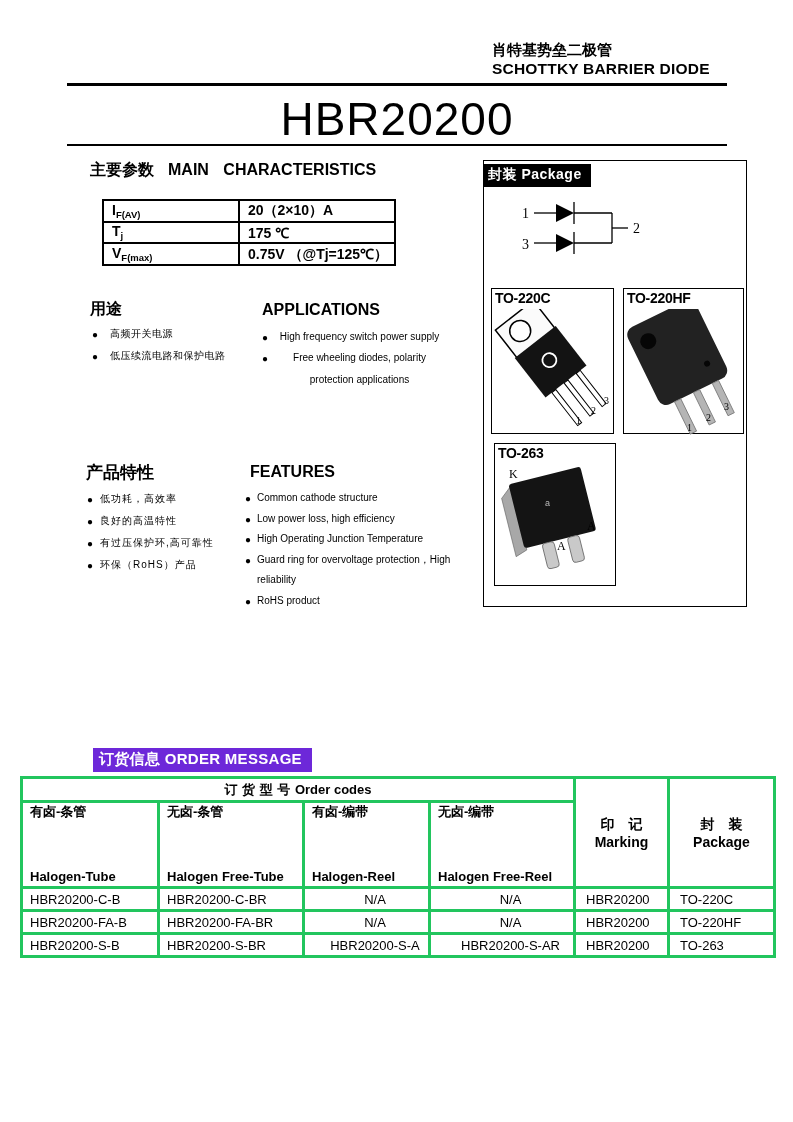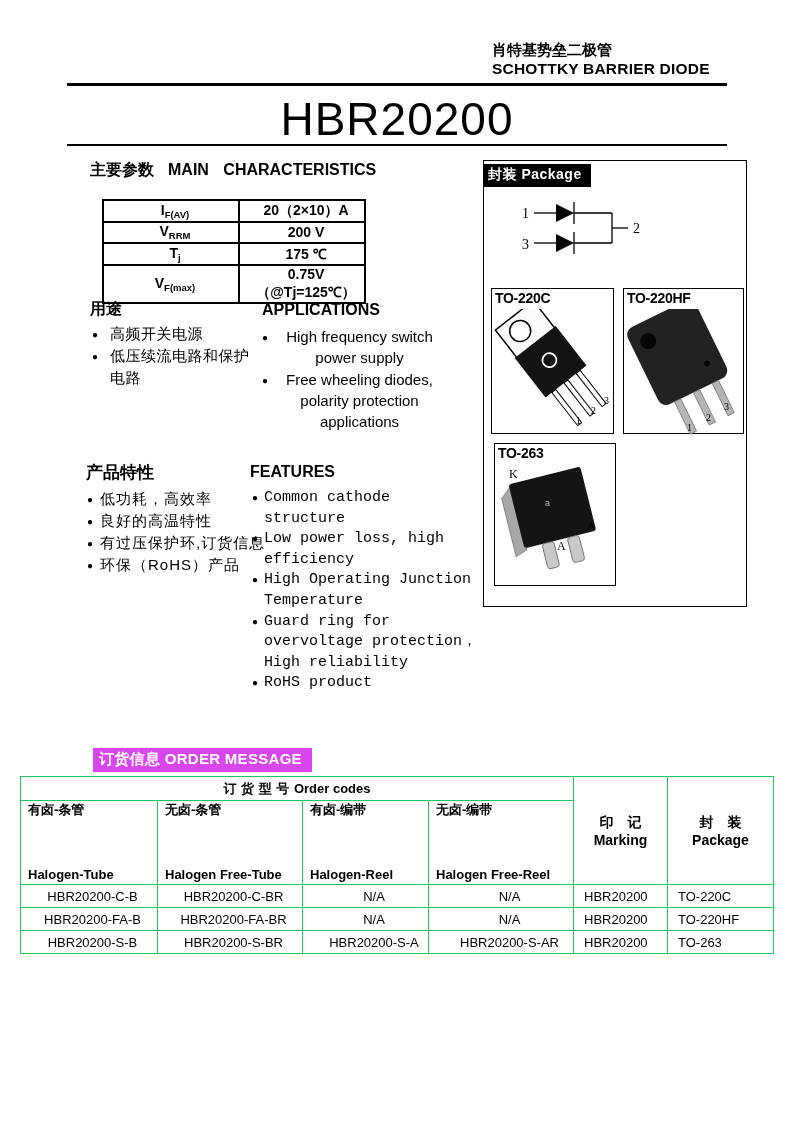--- a/index.html
+++ b/index.html
@@ -18,31 +18,31 @@
   .rule { background:#000; }
 
   .part-title-wrap { left:67px; top:92px; width:660px; text-align:center; }
   .part-title { font-size:46px; letter-spacing:1px; }
 
   
   .sec-head { font-size:16px; font-weight:bold; }
   .sec-head .en { margin-left:14px; word-spacing:10px; }
 
   
-  table.char { border-collapse:collapse; table-layout:fixed; width:264px;text-align:center; }
+  table.char { border-collapse:collapse; table-layout:fixed; width:294px; }
   table.char td {
     border:2px solid #000; height:21.5px; font-size:14px; font-weight:bold;
     padding:0 0 0 8px; vertical-align:middle;
   }
   table.char td.param { width:136px; }
   table.char sub { font-size:9.5px; font-weight:bold; vertical-align:-3px; }
 
   
   ul.blist { list-style:none; }
-  ul.blist li { position:relative; font-size:15px; }
+  ul.blist li { position:relative; font-size:10px; }
   ul.blist li::before { content:"\25CF"; position:absolute; left:0; top:1px; font-size:10px; }
   ul.cn-app { width:158px; line-height:22px; letter-spacing:0.5px; }
   ul.cn-app li { padding-left:18px; }
   ul.en-app { width:178px; line-height:21.3px; }
   ul.en-app li { padding-left:17px; }
   ul.cn-feat { width:185px; line-height:22px; letter-spacing:1px; }
   ul.cn-feat li { padding-left:13px; }
   ul.en-feat { width:228px; line-height:20.6px; }
   ul.en-feat li { padding-left:12px; }
 
@@ -53,34 +53,34 @@
     font-size:14px; font-weight:bold; padding:2px 9px 3px 5px; letter-spacing:0.5px;
   }
   .pkg-box { position:absolute; border:1.5px solid #000; background:#fff; }
   .pkg-box .pkg-name { position:absolute; left:3px; top:1px; font-size:14px; font-weight:bold; letter-spacing:-0.3px; }
   .pkg-box svg { position:absolute; left:0; top:20px; }
   svg text.pin { font-size:10px; fill:#000; font-family:"Liberation Serif", serif; }
   svg text.schpin { font-size:14px; fill:#000; font-family:"Liberation Serif", serif; }
 
   
   .order-badge {
-    left:93px; top:748px; background:#d946ef; color:#fff;
+    left:93px; top:748px; background:#6d28d9; color:#fff;
     font-size:15px; font-weight:bold; padding:2px 10px 3px 6px; letter-spacing:0.3px;
   }
   table.order { border-collapse:collapse; table-layout:fixed; width:753px; border:1.5px solid #000; }
-  table.order td { border:1px solid #22c55e; font-size:13px; vertical-align:middle; }
+  table.order td { border:3px solid #22c55e; font-size:13px; vertical-align:middle; }
   td.ghead { text-align:center; font-weight:bold; font-size:14.5px; height:24px; letter-spacing:0.5px; }
   td.chead { height:45px; padding-left:7px; }
   td.chead .cn { font-weight:bold; font-size:13px; line-height:17px; }
   td.chead .en { font-weight:bold; font-size:13px; line-height:18px;margin-top:48px; }
   td.mhead { text-align:center; }
   td.mhead .cn { font-weight:bold; font-size:14px; line-height:18px; }
   td.mhead .en { font-weight:bold; font-size:14px; line-height:18px; }
   tr.drow td { height:23px; }
-  td.al { padding-left:7px; text-align:center; }
+  td.al { padding-left:7px; text-align:left; }
   td.ac { text-align:center;padding-left:17px; }
   td.am { padding-left:10px; text-align:left; }
 </style>
 </head>
 <body>
 
 <div class="abs doc-header">
   <div class="cn">肖特基势垒二极管</div>
   <div class="en">SCHOTTKY BARRIER DIODE</div>
 </div>
@@ -94,24 +94,20 @@
 <div class="abs sec-head" style="left:90px; top:160px;">
   <span>主要参数</span><span class="en">MAIN CHARACTERISTICS</span>
 </div>
 <table class="char abs" style="left:102px; top:199px;">
   <tbody>
       <tr>
     <td class="param"><span>I</span><sub>F(AV)</sub></td>
     <td>20（2×10）A</td>
   </tr>
   <tr>
-    <td class="param"><span>V</span><sub>RRM</sub></td>
-    <td>200 V</td>
-  </tr>
-  <tr>
     <td class="param"><span>T</span><sub>j</sub></td>
     <td>175 ℃</td>
   </tr>
   <tr>
     <td class="param"><span>V</span><sub>F(max)</sub></td>
     <td>0.75V （@Tj=125℃）</td>
   </tr>
 </tbody>
   </table>
 
@@ -124,26 +120,26 @@
 <div class="abs sec-head" style="left:262px; top:301px;">APPLICATIONS</div>
 <ul class="blist en-app abs" style="left:262px; top:326px;text-align:center;">
   <li>High frequency switch power supply</li>
   <li>Free wheeling diodes, polarity protection applications</li>
 </ul>
 
 <div class="abs sec-head" style="left:86px; top:461px; font-size:17px;">产品特性</div>
 <ul class="blist cn-feat abs" style="left:87px; top:488px;">
   <li>低功耗，高效率</li>
   <li>良好的高温特性</li>
-  <li>有过压保护环,订货信息</li>
+  <li>有过压保护环,高可靠性</li>
   <li>环保（RoHS）产品</li>
 </ul>
 
 <div class="abs sec-head" style="left:250px; top:463px;">FEATURES</div>
-<ul class="blist en-feat abs" style="left:252px; top:488px;font-family:Liberation Mono, monospace;">
+<ul class="blist en-feat abs" style="left:245px; top:488px;">
   <li>Common cathode structure</li>
   <li>Low power loss, high efficiency</li>
   <li>High Operating Junction Temperature</li>
   <li>Guard ring for overvoltage protection，High reliability</li>
   <li>RoHS product</li>
 </ul>
 
 <div class="abs pkg-panel">
   <div class="pkg-badge">
     <span>封装</span>

